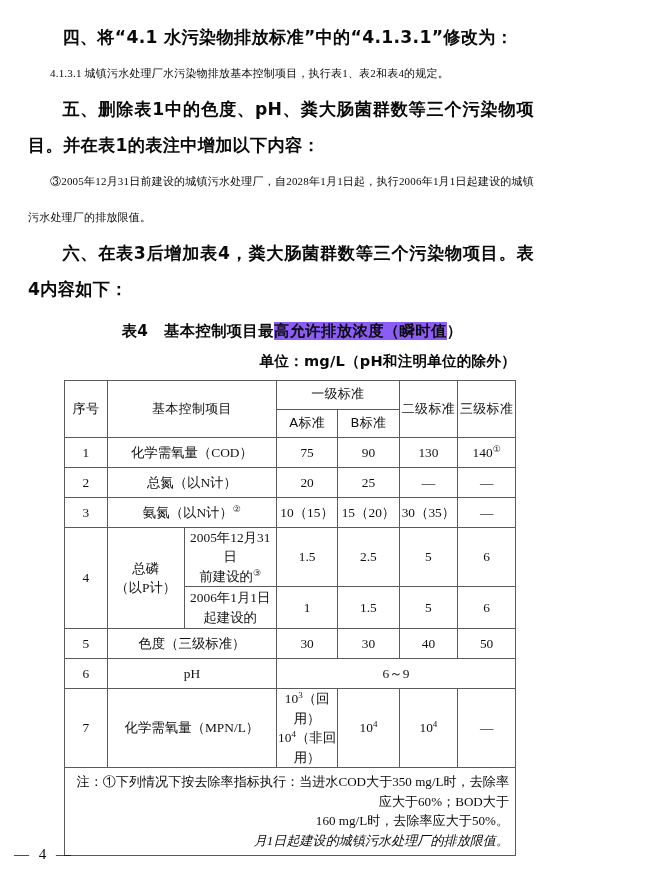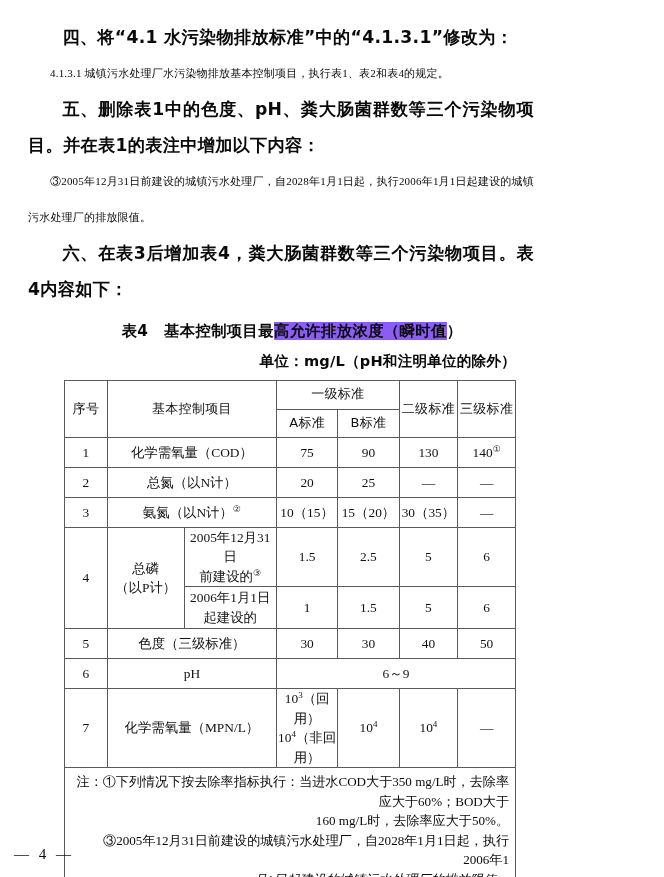--- a/index.html
+++ b/index.html
@@ -270,20 +270,19 @@
           <td><span>10</span><sup>4</sup></td>
           <td><span>10</span><sup>4</sup></td>
           <td class="dash">—</td>
         </tr>
       </tbody>
     </table>
 
     <div class="notes">
       <span class="note-line"><span>注：</span><span>①下列情况下按去除率指标执行：当进水COD大于350 mg/L时，去除率应大于60%；BOD大于</span></span>
       <span class="note-hang">160 mg/L时，去除率应大于50%。</span>
-      <span class="note-ind">③2005年12月31日前建设的城镇污水处理厂，自2028年1月1日起，执行2006年1</span>
       <span class="note-ind2">月1日起建设的城镇污水处理厂的排放限值。</span>
     </div>
   </div>
 
   <div class="pagenum">— 4 —</div>
 
 </div>
 
 </body></html>

